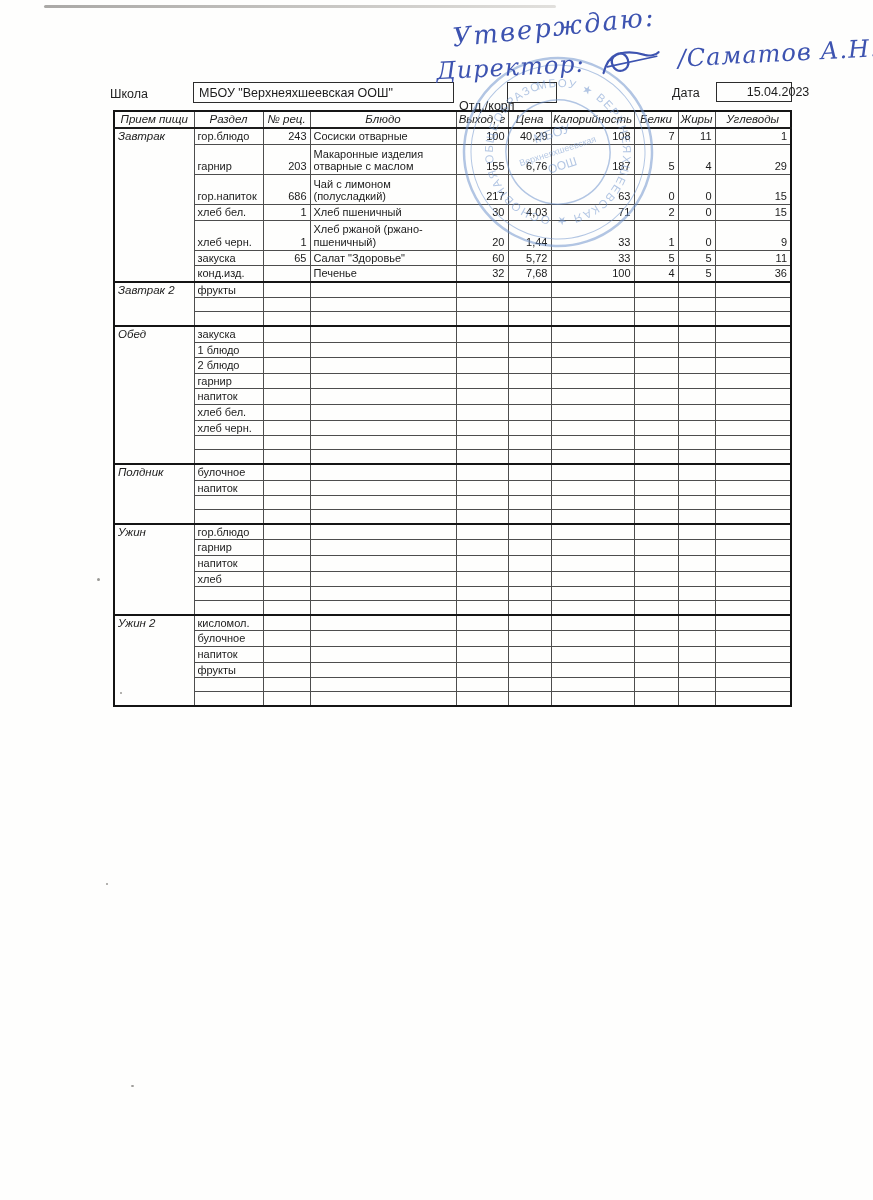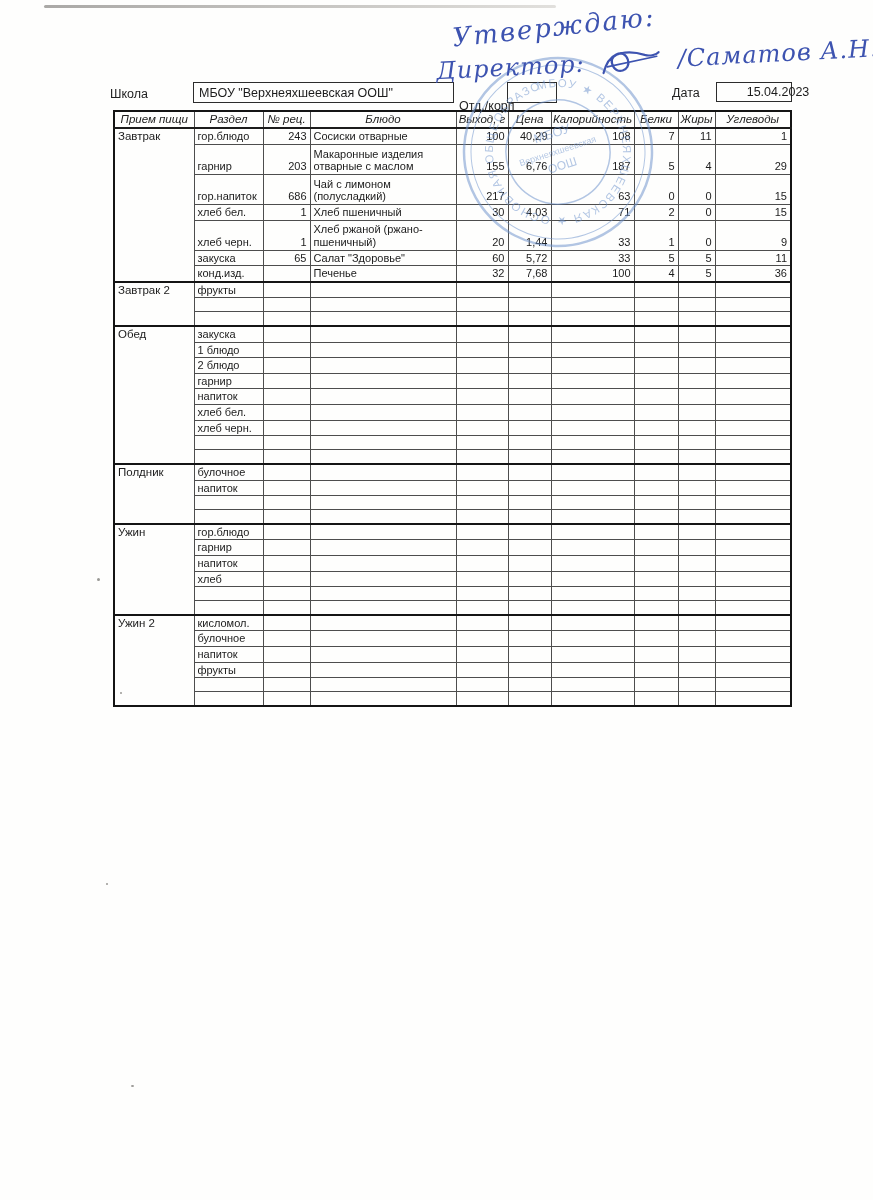--- a/index.html
+++ b/index.html
@@ -35,21 +35,21 @@
   
   table.menu { position:absolute; left:113px; top:110px; width:677px;
     border-collapse:collapse; table-layout:fixed; font-size:11px; color:#1b1b1b;
     border:2px solid #141414; z-index:10; }
   .menu th, .menu td { border:1px solid #4d4d4d; padding:1px 3px; line-height:1.15;
     overflow:hidden; }
   .menu thead th { height:14px; text-align:center; font-weight:normal; font-size:11.5px;
     border-bottom:2px solid #1b1b1b; padding:1px 1px;font-style:italic; }
   .menu tbody td { height:14px; vertical-align:bottom; }
   .menu tbody tr.tall td { height:30px;margin-left:40px; }
-  .menu td.meal-cell { vertical-align:top; text-align:left; font-size:11.5px; }
+  .menu td.meal-cell { vertical-align:top; text-align:left; font-size:11.5px;font-style:italic; }
   .menu td.num { text-align:right; }
   .menu tbody tr.section-start td { border-top:2px solid #141414; }
 
   .speck { position:absolute; background:#6f6d6a; border-radius:50%; opacity:.7; }
 </style>
 </head>
 <body>
 
 <div class="page">
 

